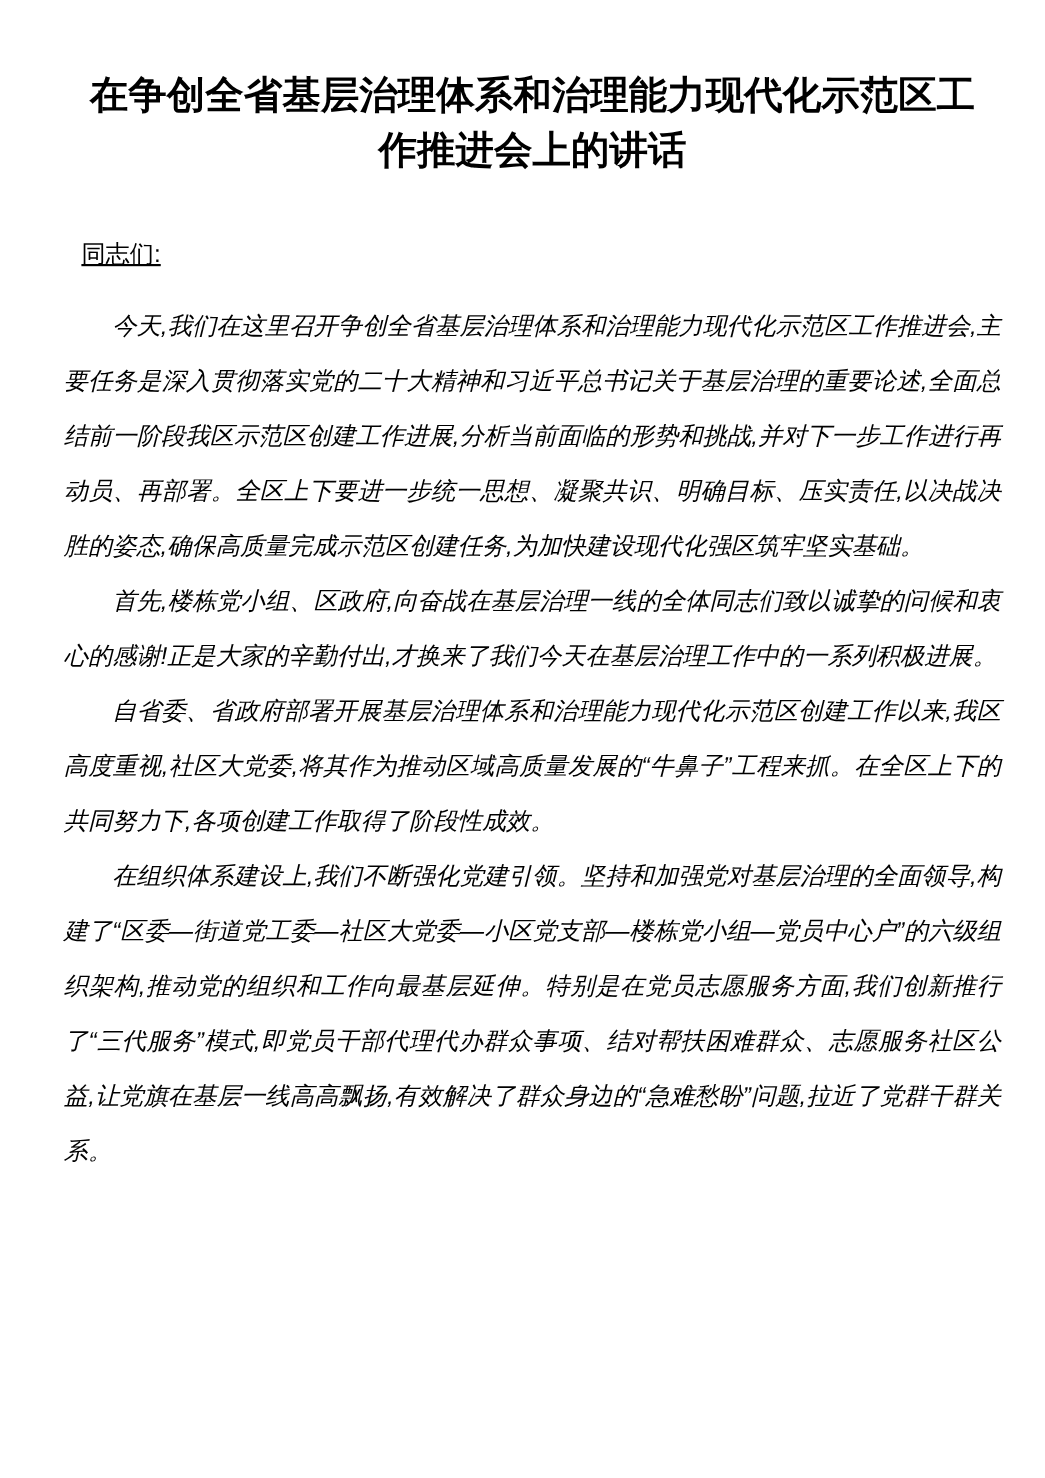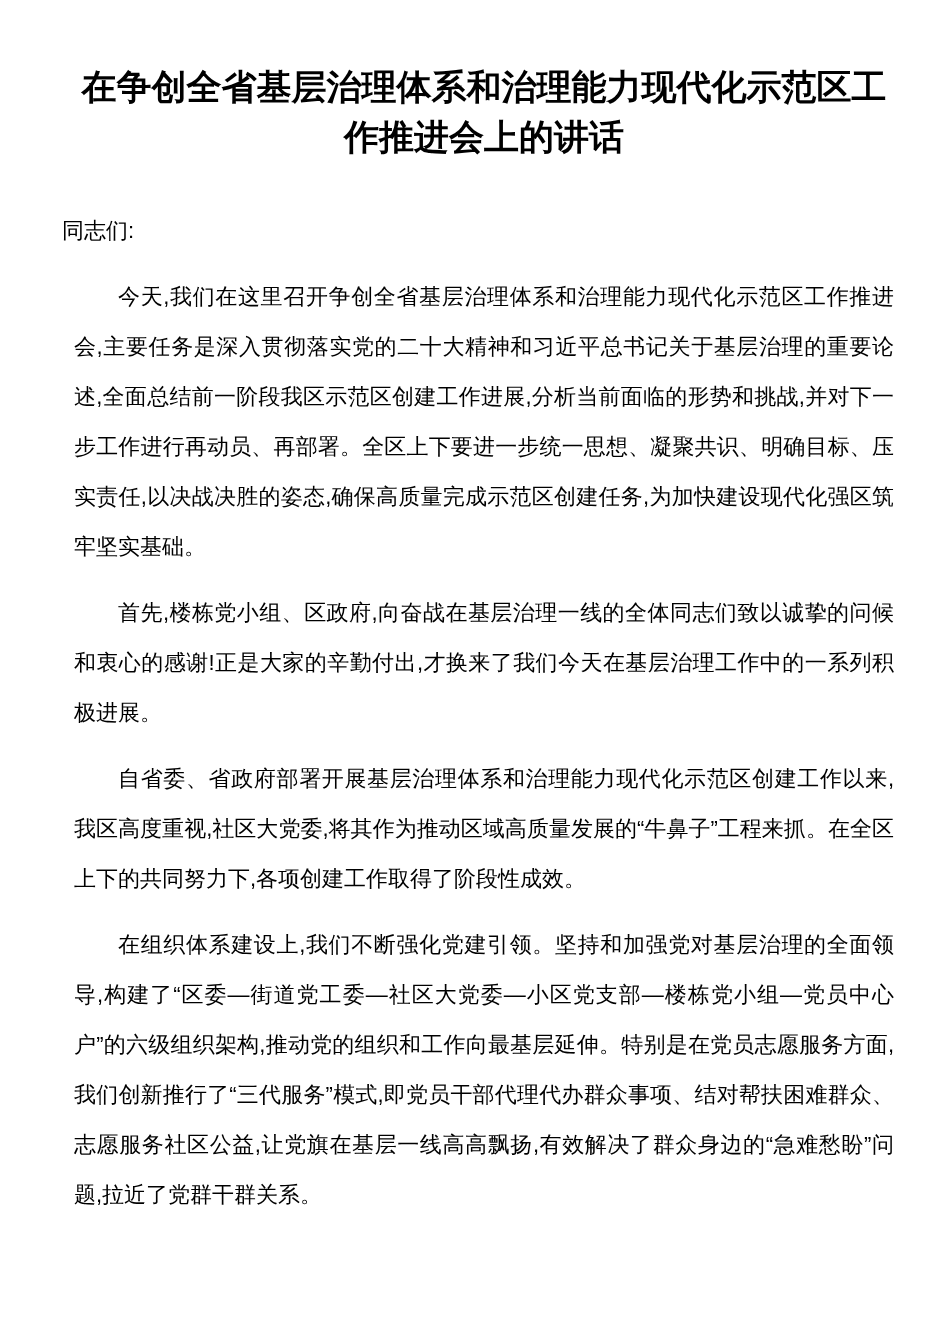--- a/index.html
+++ b/index.html
@@ -25,28 +25,30 @@
     max-width: 820px;
     margin: 0 auto;
     letter-spacing: 0;
   }
   .doc-body {
     margin-top: 44px;
     font-size: 22px;
     line-height: 50px;
   }
   .para {
-    margin: 16px;
+    margin: 0;
     text-align: justify;
     text-indent: 2em;
+    font-style: italic;
   }
   .salutation {
-    margin: 4px;
+    margin: 16px;
     text-align: left;
     text-indent: 0;
+    text-decoration: underline;
   }
   .section-heading {
     font-weight: 400;
   }
 </style>
 </head>
 <body>
 
 <div class="page">
 

